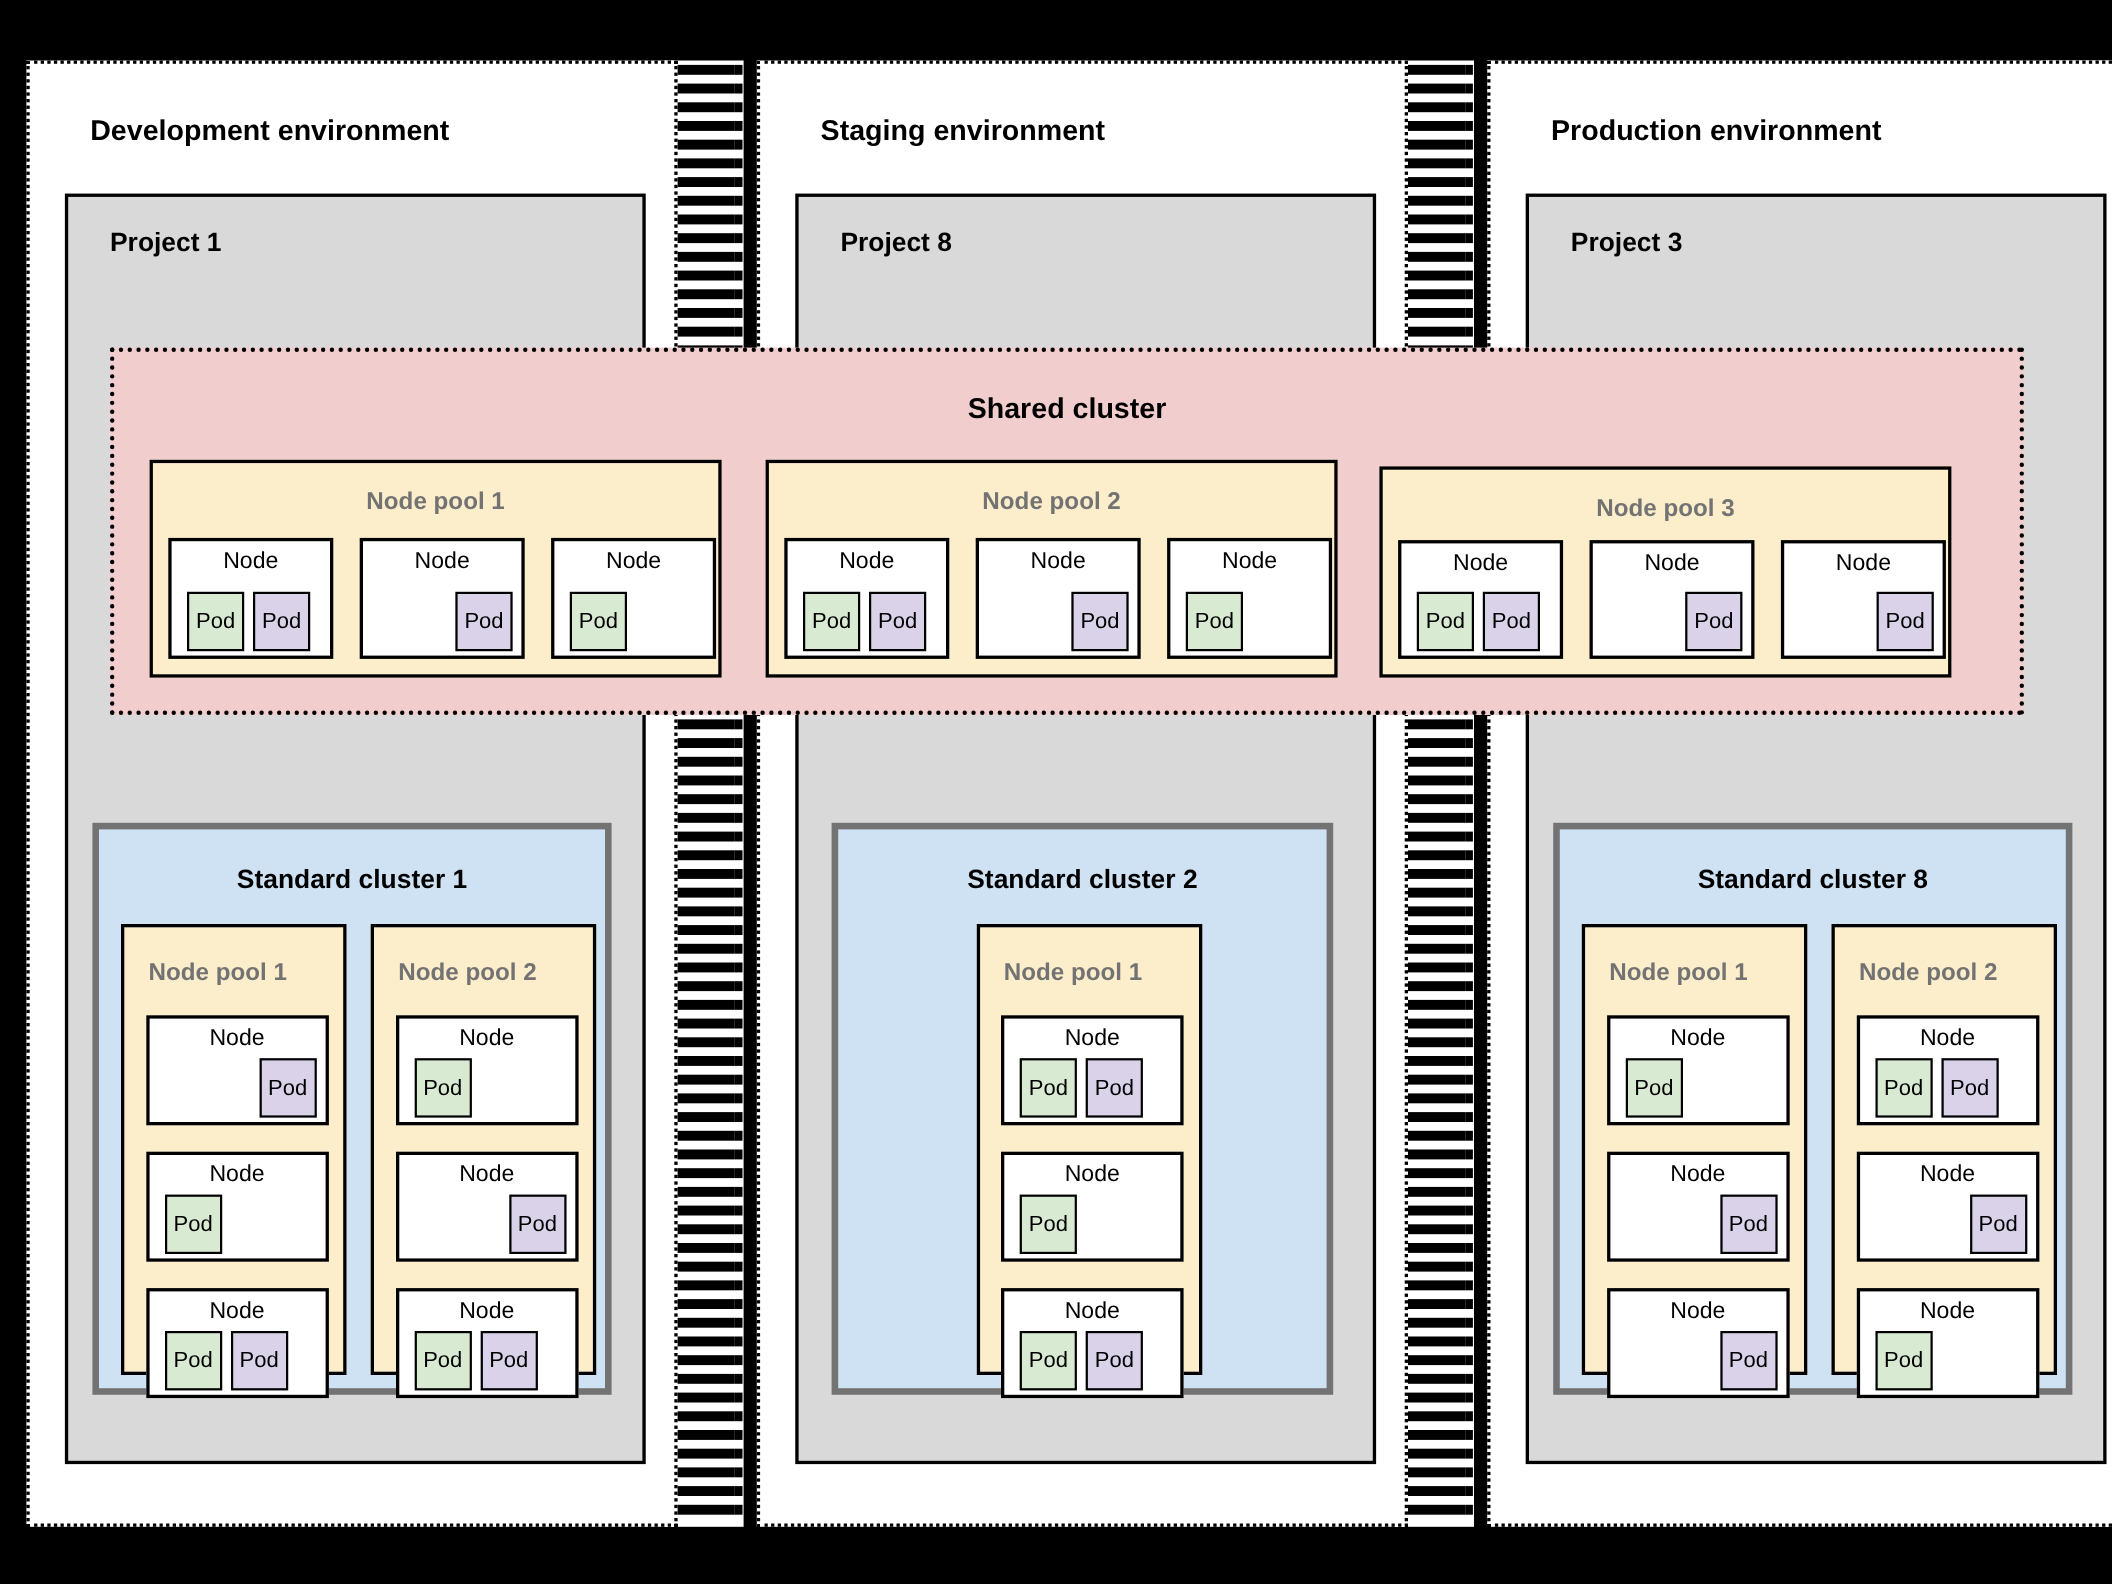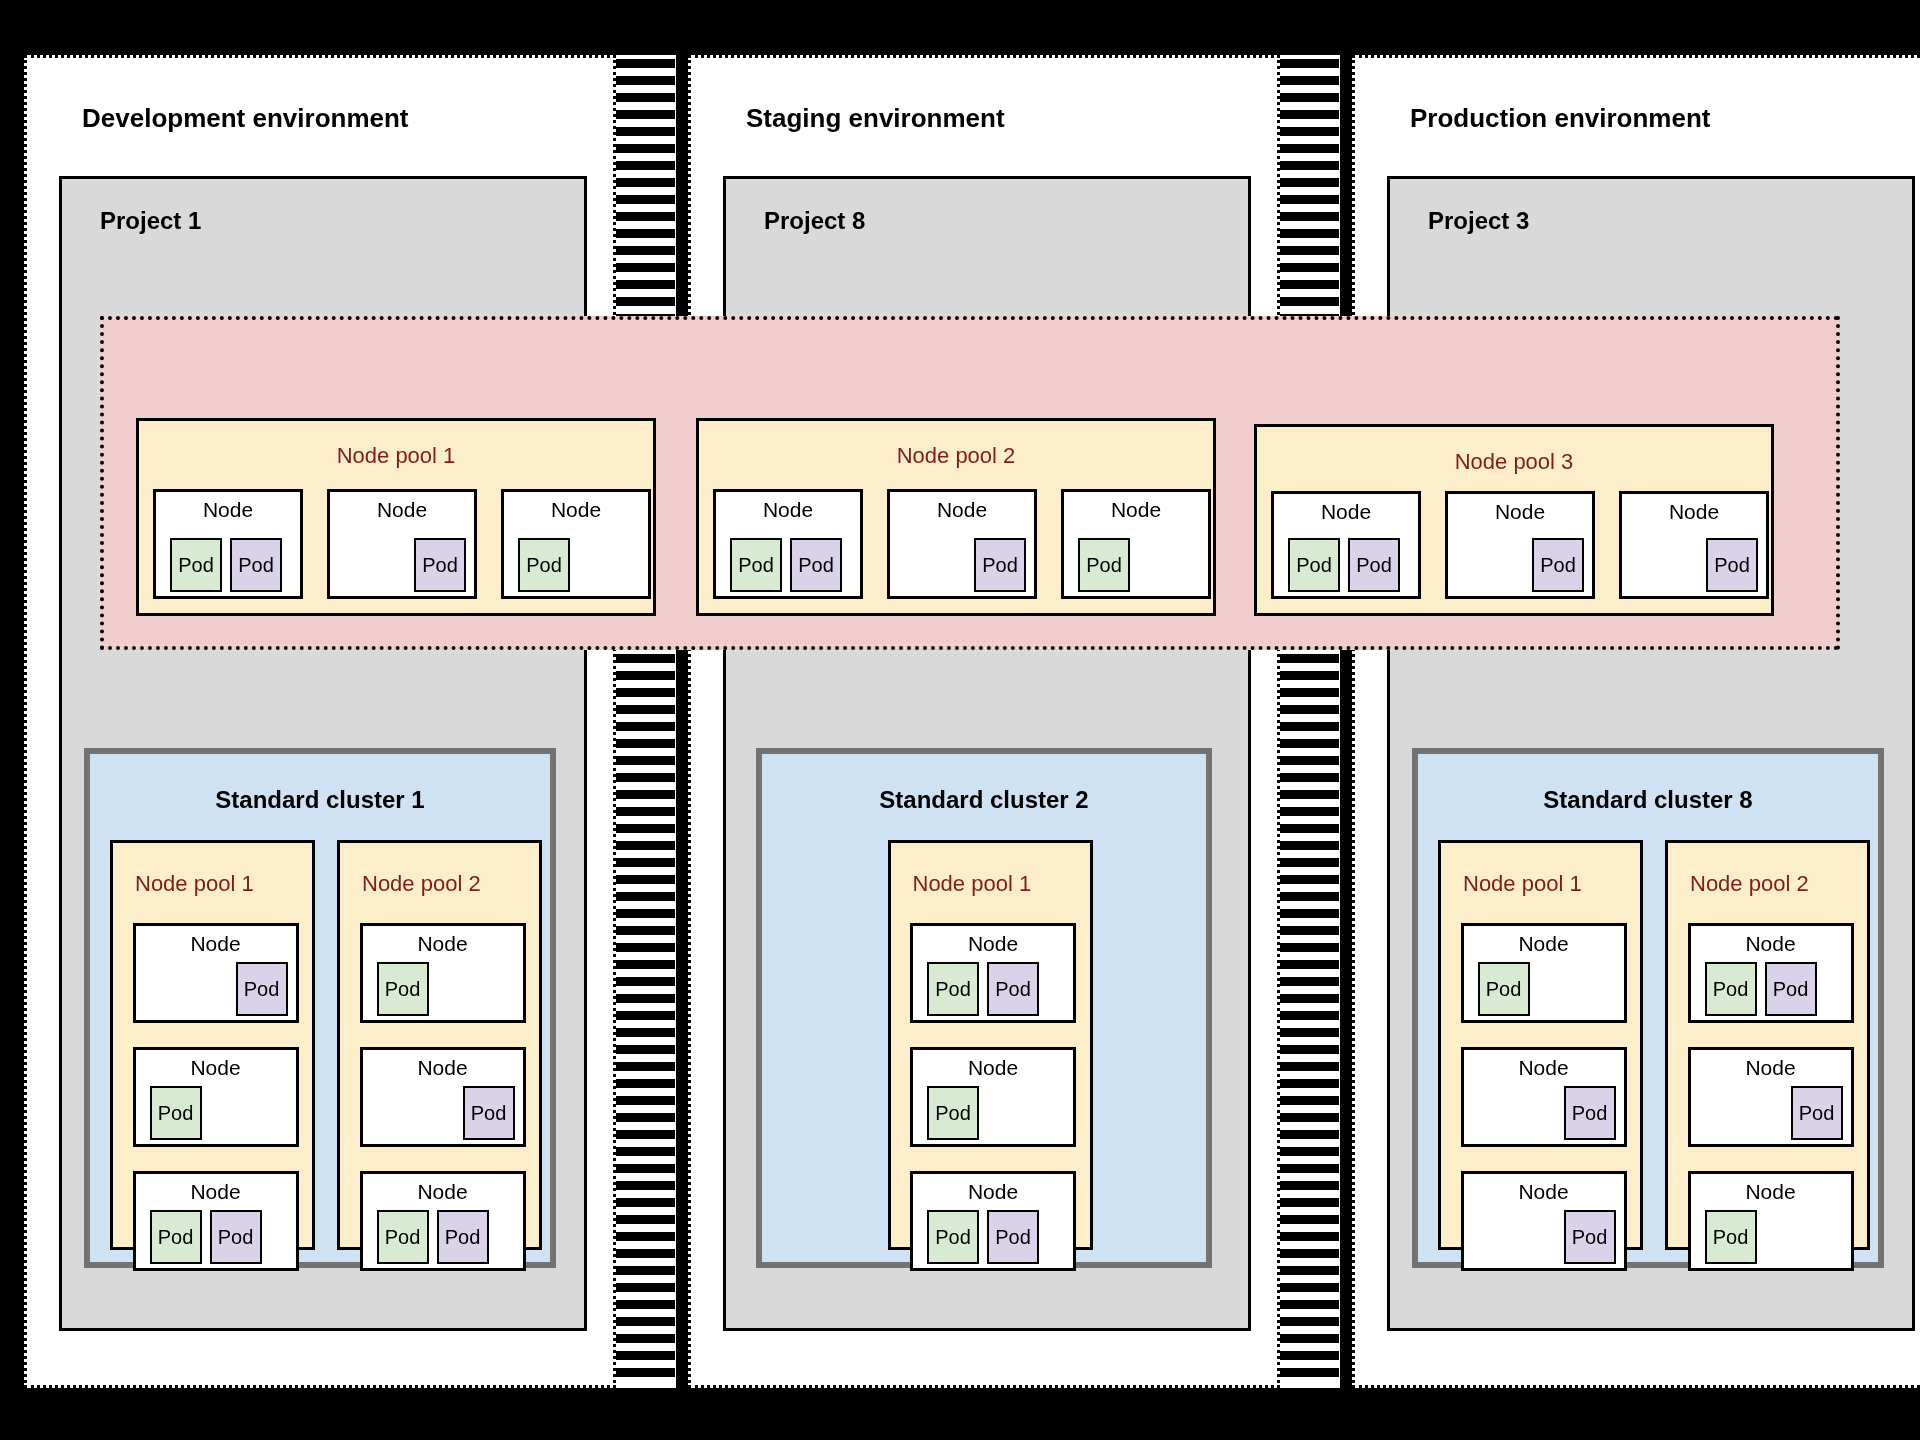--- a/index.html
+++ b/index.html
@@ -25,21 +25,21 @@
   .shared-title{position:absolute;left:0;right:0;top:36px;text-align:center;
                 font-size:26px;font-weight:bold;color:#000;}
 
   
   .stdcluster{position:absolute;background:#cfe2f3;border:6px solid #737373;box-sizing:border-box;}
   .stdcluster-title{position:absolute;left:0;right:0;top:32px;text-align:center;
                     font-size:24px;font-weight:bold;color:#000;}
 
   
   .pool{position:absolute;background:#fdeecb;border:3px solid #000;box-sizing:border-box;}
-  .pool-title{position:absolute;font-size:22px;font-weight:normal;color:#7f1d1d;white-space:nowrap;}
+  .pool-title{position:absolute;font-size:22px;font-weight:bold;color:#737373;white-space:nowrap;}
   .pool-title.ctr{left:0;right:0;text-align:center;top:22px;}
   .pool-title.lft{left:22px;top:28px;}
 
   
   .node{position:absolute;background:#fff;border:3px solid #000;box-sizing:border-box;}
   .node-label{position:absolute;left:0;right:0;top:6px;text-align:center;font-size:21px;color:#000;}
 
   
   .pod{position:absolute;box-sizing:border-box;border:2px solid #000;
        font-size:20px;color:#000;display:flex;align-items:center;justify-content:center;}
@@ -302,20 +302,21 @@
         <div class="project-title">Project 8</div>
       </div>
     </div>
     <div class="env" style="left:1352px;width:592px;">
       <div class="env-title">Production environment</div>
       <div class="project" style="left:32px;top:118px;width:528px;height:1155px;">
         <div class="project-title">Project 3</div>
       </div>
     </div>
     <div class="shared" style="left:100px;top:316px;width:1740px;height:334px;">
+      <div class="shared-title">Shared cluster</div>
       <div class="pool" style="left:32px;top:98px;width:520px;height:198px;">
         <div class="pool-title ctr">Node pool 1</div>
         <div class="node" style="left:14px;top:68px;width:150px;height:110px;">
           <div class="node-label">Node</div>
           <div class="pod green" style="left:14px;top:46px;width:52px;height:54px;">Pod</div>
           <div class="pod purple" style="left:74px;top:46px;width:52px;height:54px;">Pod</div>
         </div>
         <div class="node" style="left:188px;top:68px;width:150px;height:110px;">
           <div class="node-label">Node</div>
           <div class="pod purple" style="left:84px;top:46px;width:52px;height:54px;">Pod</div>

